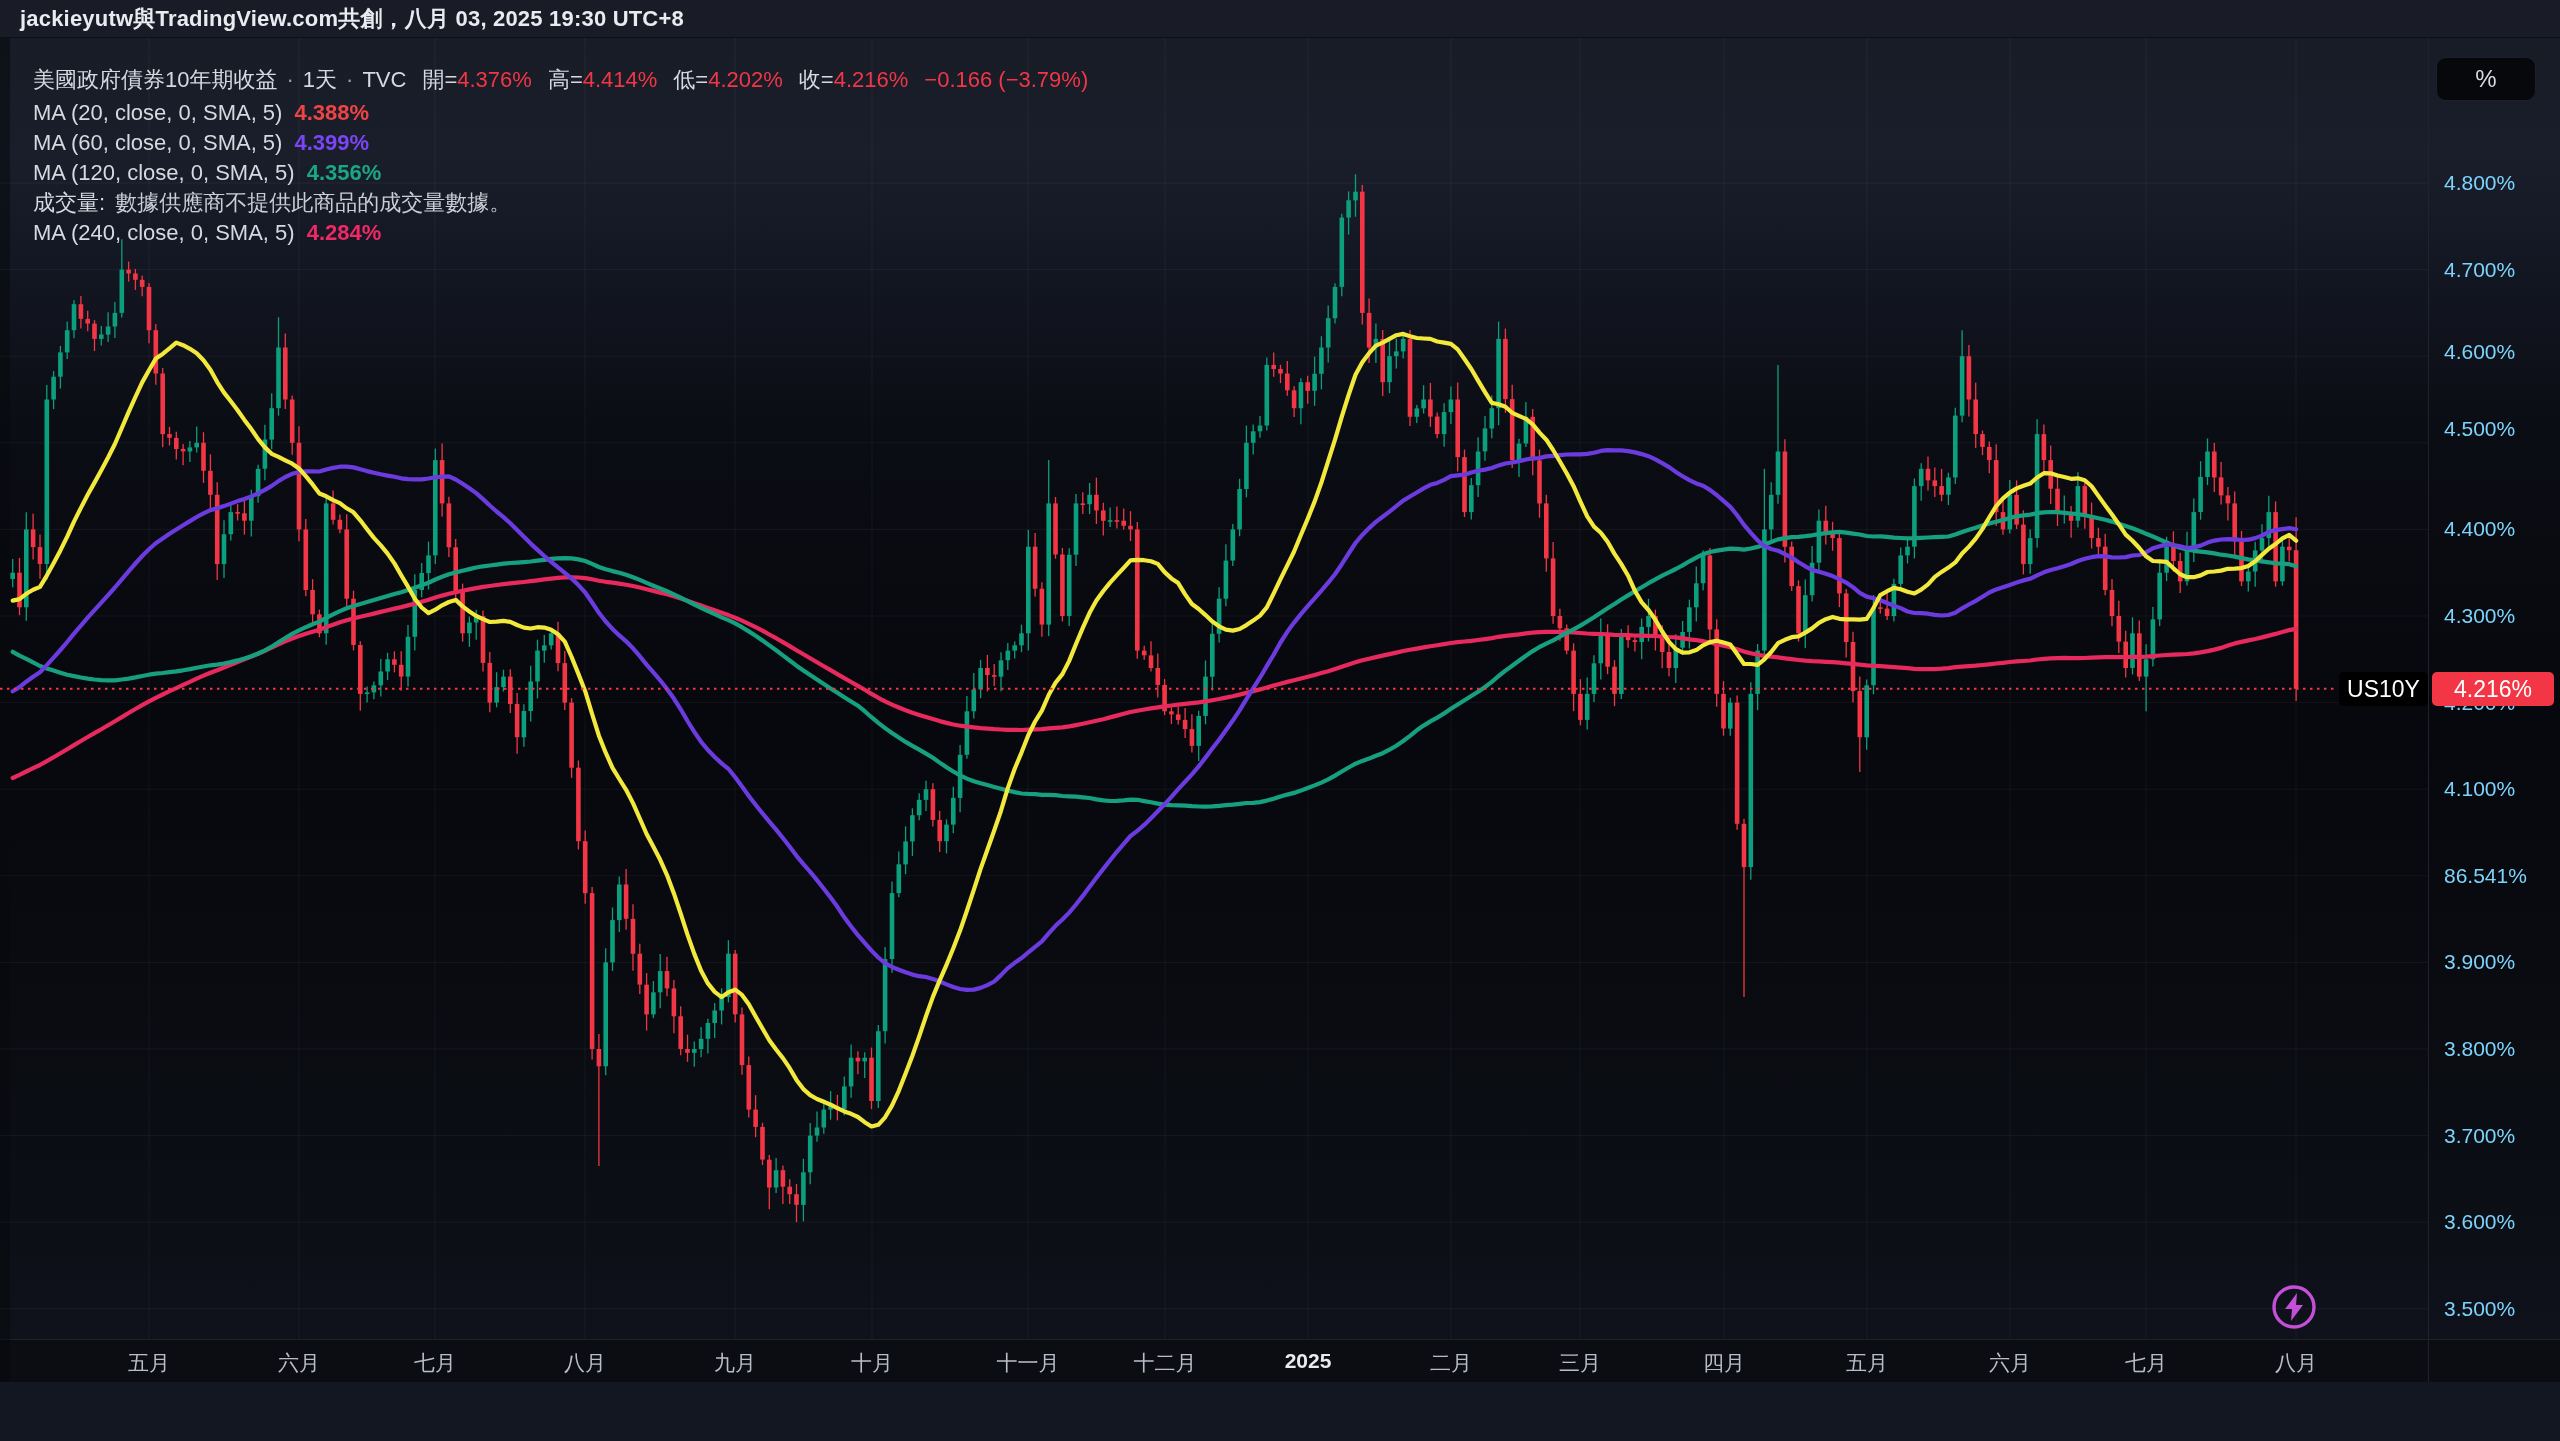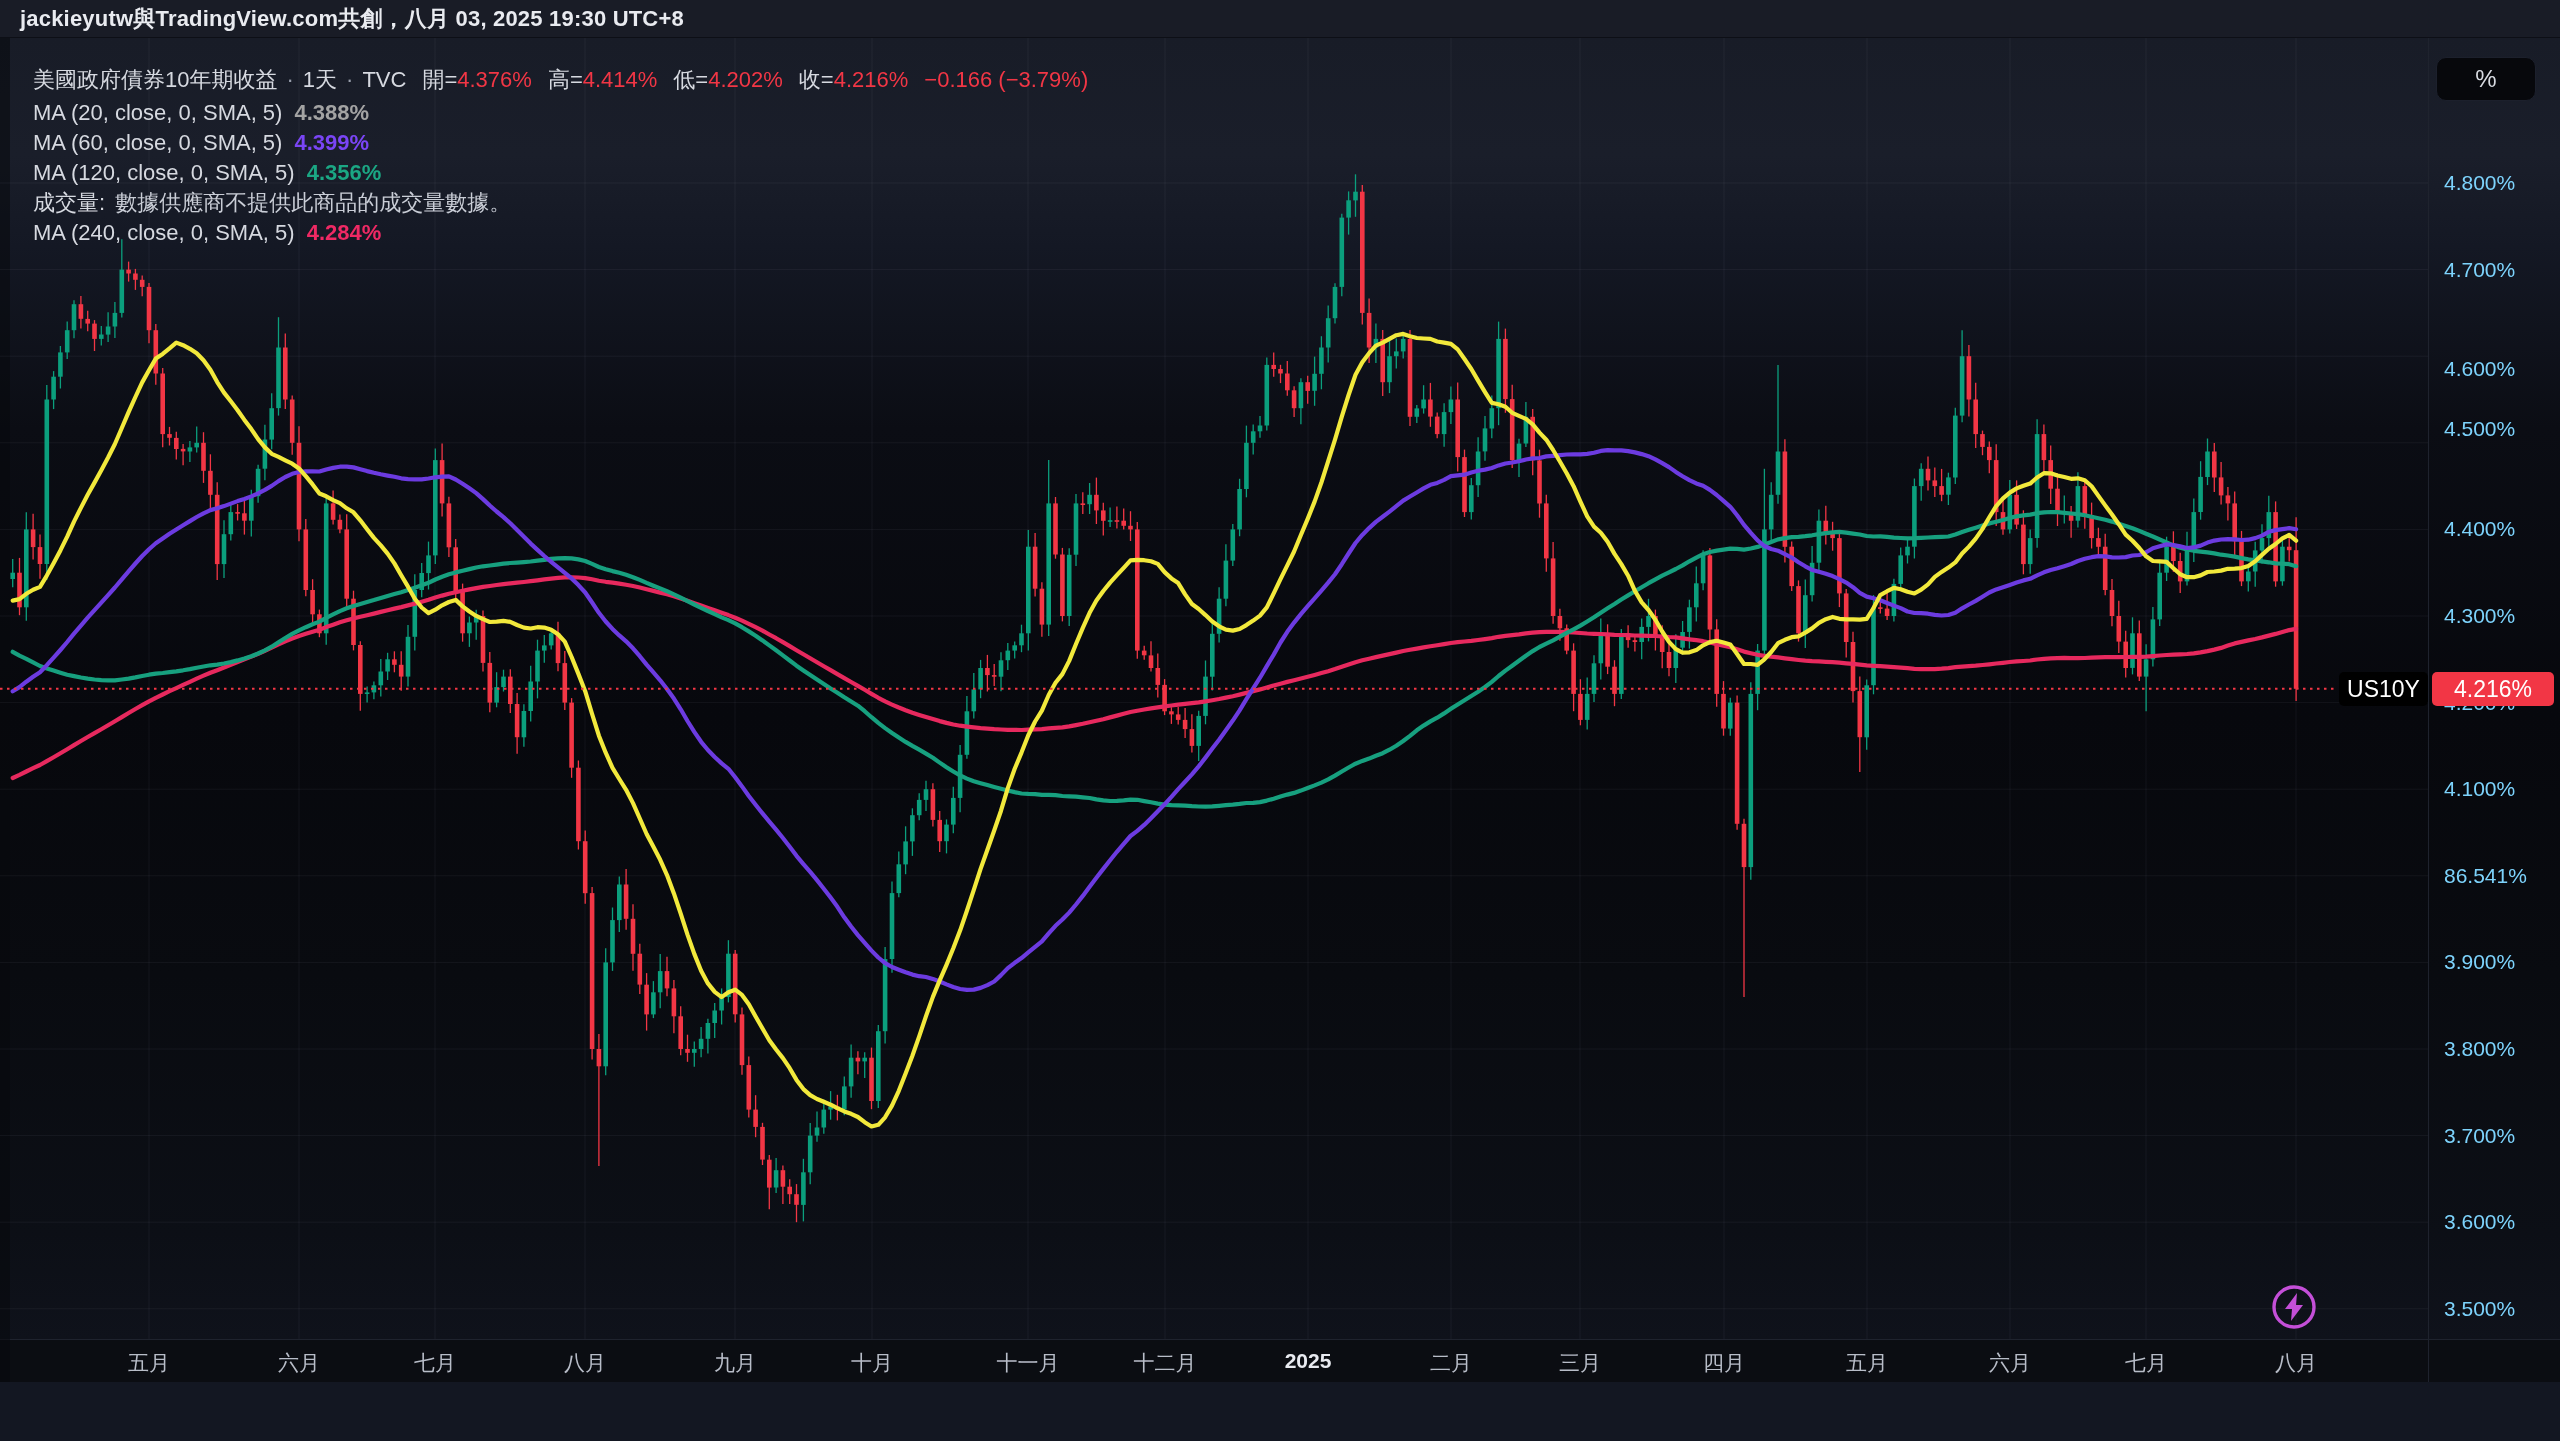--- a/index.html
+++ b/index.html
@@ -767,33 +767,33 @@
       </g>
     <line id="price-line" x1="0" x2="2337" y1="688.7" y2="688.7" stroke="#f23645" stroke-width="2" stroke-dasharray="2.5 4.5"></line>
   </svg>
 
   <div id="vborder"></div>
 
   <div id="legend">
     <div class="lrow" id="lrow-symbol" style="top:65px">
       <span>美國政府債券10年期收益</span><span class="lsep">·</span><span>1天</span><span class="lsep">·</span><span>TVC</span><span id="ohlc"><span class="oitem"><span>開=</span><span class="oval" style="color: rgb(242, 54, 69);">4.376%</span></span><span class="oitem"><span>高=</span><span class="oval" style="color: rgb(242, 54, 69);">4.414%</span></span><span class="oitem"><span>低=</span><span class="oval" style="color: rgb(242, 54, 69);">4.202%</span></span><span class="oitem"><span>收=</span><span class="oval" style="color: rgb(242, 54, 69);">4.216%</span></span></span><span id="change" style="color: rgb(242, 54, 69); margin-left: 16px;">−0.166 (−3.79%)</span>
     </div>
-  <div class="lrow" style="top: 98px;"><span>MA (20, close, 0, SMA, 5)</span><span class="lval" style="color: #a3a3a3;">4.388%</span></div>
+  <div class="lrow" style="top: 98px;"><span>MA (20, close, 0, SMA, 5)</span><span class="lval" style="color: #ef4444;">4.388%</span></div>
       <div class="lrow" style="top: 128px;"><span>MA (60, close, 0, SMA, 5)</span><span class="lval" style="color: rgb(122, 69, 245);">4.399%</span></div>
       <div class="lrow" style="top: 158px;"><span>MA (120, close, 0, SMA, 5)</span><span class="lval" style="color: rgb(27, 167, 132);">4.356%</span></div>
       <div class="lrow" style="top: 188px;"><span>成交量:</span><span class="lmsg">數據供應商不提供此商品的成交量數據。</span></div>
       <div class="lrow" style="top: 218px;"><span>MA (240, close, 0, SMA, 5)</span><span class="lval" style="color: rgb(239, 41, 100);">4.284%</span></div>
     </div>
 
   <button id="pct-btn">%</button>
 
   <div id="y-labels">
       <div class="ylab" style="top: 183px;">4.800%</div>
       <div class="ylab" style="top: 269.6px;">4.700%</div>
-      <div class="ylab" style="top: 369px;">4.600%</div>
+      <div class="ylab" style="top: 352px;">4.600%</div>
       <div class="ylab" style="top: 429px;">4.500%</div>
       <div class="ylab" style="top: 529.4px;">4.400%</div>
       <div class="ylab" style="top: 616px;">4.300%</div>
       <div class="ylab" style="top: 702.6px;">4.200%</div>
       <div class="ylab" style="top: 789.2px;">4.100%</div>
       <div class="ylab" style="top: 875.8px;">86.541%</div>
       <div class="ylab" style="top: 962.4px;">3.900%</div>
       <div class="ylab" style="top: 1049px;">3.800%</div>
       <div class="ylab" style="top: 1135.6px;">3.700%</div>
       <div class="ylab" style="top: 1222.2px;">3.600%</div>

